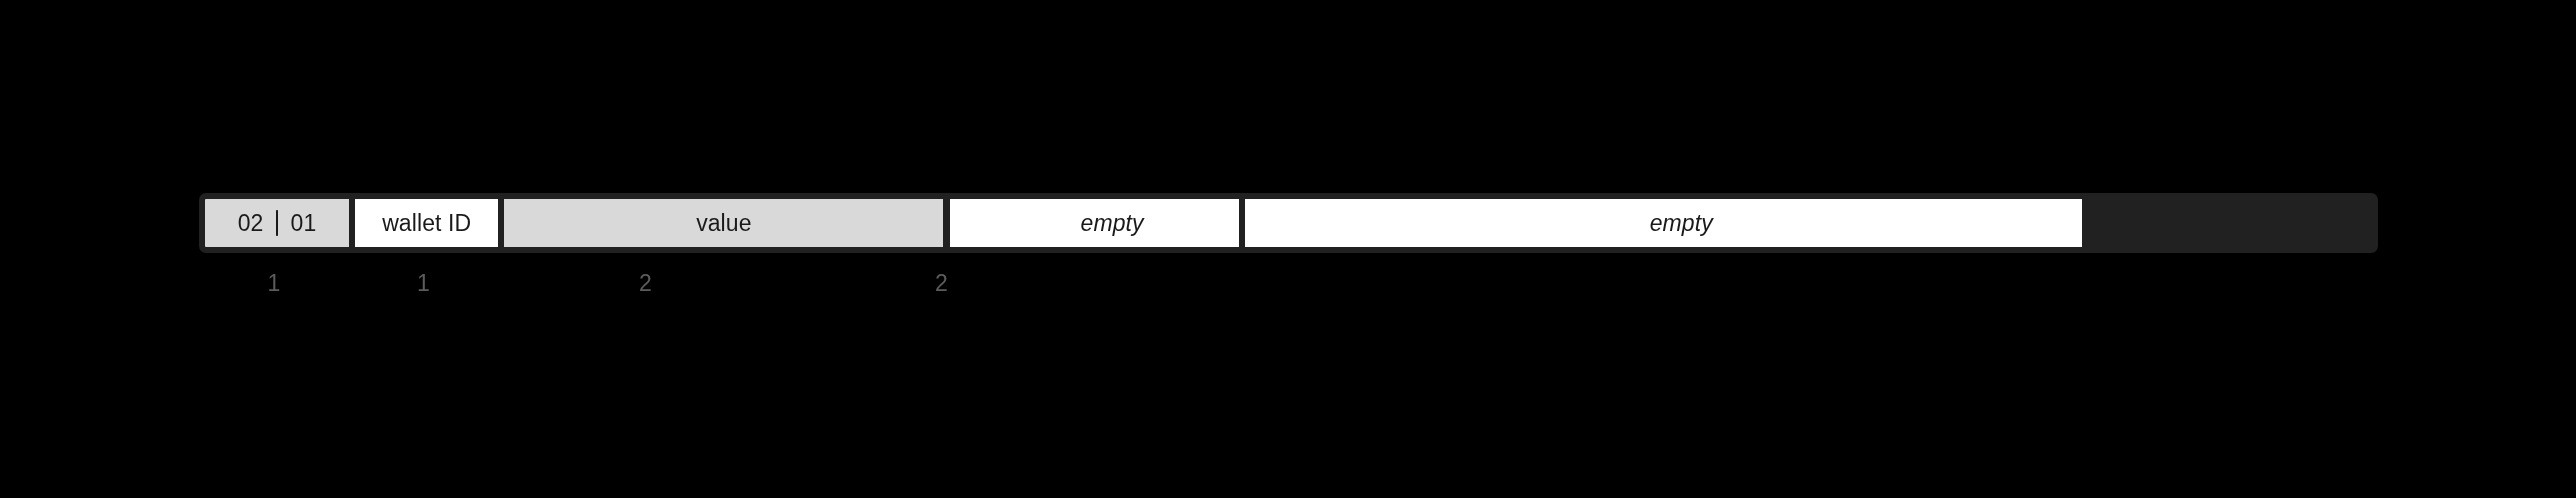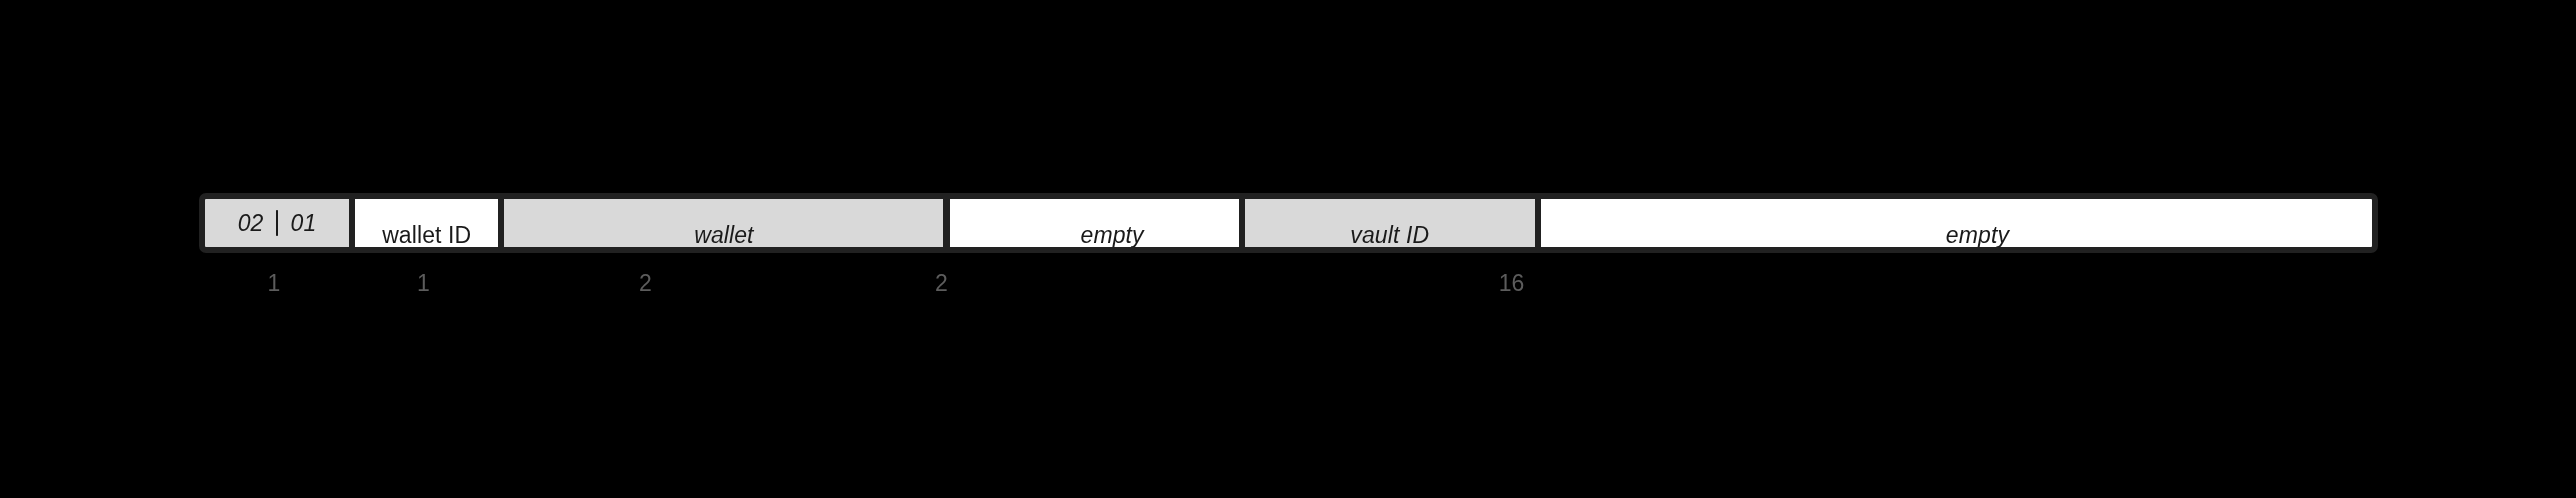--- a/index.html
+++ b/index.html
@@ -41,33 +41,33 @@
     border-radius: 7px;
     padding: 0;
     height: 60px;
     overflow: hidden;
   }
 
   .cell {
     position: relative;
     box-sizing: border-box;
     display: flex;
-    align-items: flex-end;
+    align-items: center;
     justify-content: center;
     height: 100%;
     font-size: 23px;
     line-height: 1;
     color: #1a1a1a;
     letter-spacing: 0.1px;
     white-space: nowrap;
     overflow: hidden;
   }
   .cell + .cell { margin-left: 6.2px; }
 
-  .cell.fill-gray  { background: #d9d9d9; font-style: italic; }
+  .cell.fill-gray  { background: #d9d9d9; }
   .cell.fill-white { background: #ffffff; }
 
   .cell-label.italic { font-style: italic; margin-left: 36px; }
 
   
   .split {
     display: flex;
     align-items: center;
     justify-content: center;
     gap: 0;
@@ -113,40 +113,36 @@
         <span class="part">02</span>
         <span class="divider"></span>
         <span class="part">01</span>
       </div>
 
       <div class="cell fill-white" style="width: 143px; min-width: 143px; flex: 0 0 143px; background: rgb(255, 255, 255);">
         <span class="cell-label">wallet ID</span>
       </div>
 
       <div class="cell fill-gray" style="width: 439px; min-width: 439px; flex: 0 0 439px; background: rgb(217, 217, 217);">
-        <span class="cell-label">wallet</span>
+        <span class="cell-label">value</span>
       </div>
 
       <div class="cell fill-white" style="width: 289px; min-width: 289px; flex: 0 0 289px; background: rgb(255, 255, 255);">
         <span class="cell-label italic">empty</span>
       </div>
 
-      <div class="cell fill-gray" style="width: 290px; min-width: 290px; flex: 0 0 290px; background: rgb(217, 217, 217);">
-        <span class="cell-label">vault ID</span>
-      </div>
 
       <div class="cell fill-white" style="width: 837px; min-width: 837px; flex: 0 0 837px; background: rgb(255, 255, 255);">
         <span class="cell-label italic">empty</span>
       </div>
 
     </div>
   </div>
 
   <div class="sizes">
     <div class="size-seg" style="width: 150px; min-width: 150px; flex: 0 0 150px;">1</div>
     <div class="size-seg" style="width: 149px; min-width: 149px; flex: 0 0 149px;">1</div>
     <div class="size-seg" style="width: 295px; min-width: 295px; flex: 0 0 295px;">2</div>
     <div class="size-seg" style="width: 297px; min-width: 297px; flex: 0 0 297px;">2</div>
-    <div class="size-seg" style="width: 843px; min-width: 843px; flex: 0 0 843px;">16</div>
   </div>
 
 </div>
 
 
 </body></html>

